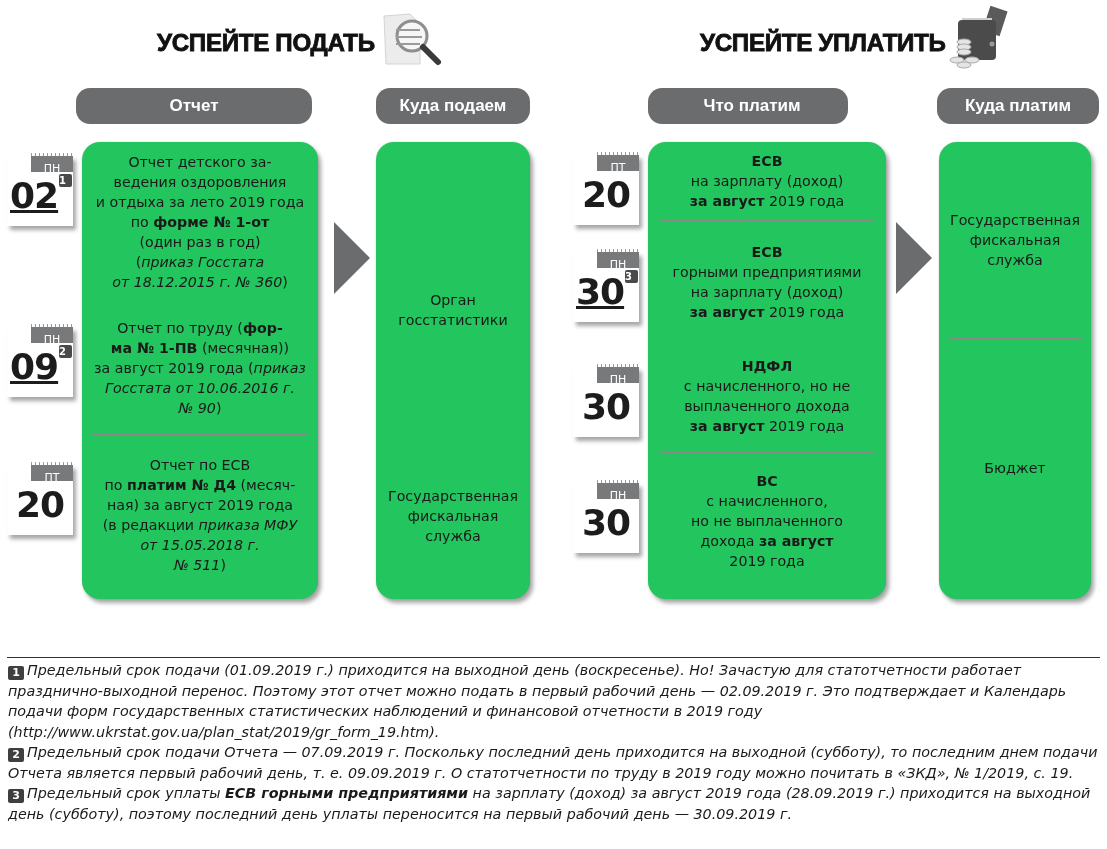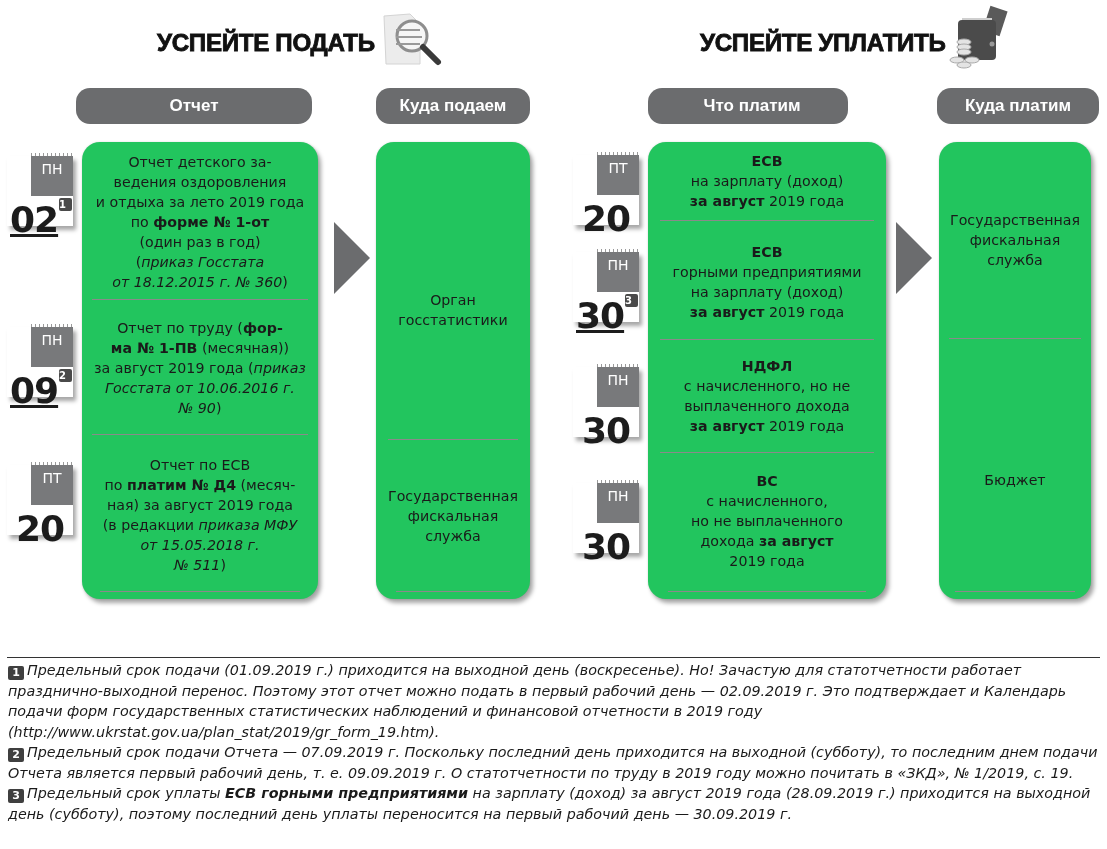--- a/index.html
+++ b/index.html
@@ -33,21 +33,21 @@
   .sep { position: absolute; height: 1px; background: #8a8a8a; }
 
   .arrow { position: absolute; width: 0; height: 0; border-top: 36px solid transparent; border-bottom: 36px solid transparent; border-left: 36px solid #6b6c6e; }
 
   .cal {
     position: absolute; width: 66px; height: 70px;
     box-shadow: 3px 4px 4px rgba(0,0,0,0.35);
     background: #fff;
   }
   .cal-top {
-    height: 40px; background: #78797b; color: #fff; font-size: 14px; text-align: center;
+    height: 16px; background: #78797b; color: #fff; font-size: 11px; text-align: center;
     line-height: 26px; position: relative; margin-left: 24px;
   }
   .cal-top::before {
     content: ""; position: absolute; left: 0; right: 0; top: -3px; height: 3px;
     background: repeating-linear-gradient(90deg, #9a9a9a 0 1px, transparent 1px 4px);
   }
   .cal-num {
     height: 46px; font-size: 36px; font-weight: bold; text-align: center; line-height: 48px;
     color: #1c1c1c; letter-spacing: -1px; position: relative;
   }
@@ -177,21 +177,21 @@
   <div class="cal-num">30</div>
 </div>
 
 <div class="arrow" style="left:896px; top:222px;"></div>
 
 <div class="card" style="left:939px; top:142px; width:152px; height:457px;">
   <div class="cell" style="top:20px; height:155px;">
       <div>Государственная<br>фискальная<br>служба</div>
     </div>
   <div class="sep" style="left:10px; right:10px; top:196px;"></div>
-  <div class="cell" style="top:212px; height:252px;">
+  <div class="cell" style="top:200px; height:252px;">
       <div>Бюджет</div>
     </div>
   <div class="sep" style="left:16px; right:16px; top:449px;"></div>
 </div>
 
 <div class="rule"></div>
 <div class="notes">
   <div><span class="note-num">1</span><span>Предельный срок подачи (01.09.2019 г.) приходится на выходной день (воскресенье). Но! Зачастую для статотчетности работает празднично-выходной перенос. Поэтому этот отчет можно подать в первый рабочий день — 02.09.2019 г. Это подтверждает и Календарь подачи форм государственных статистических наблюдений и финансовой отчетности в 2019 году (http://www.ukrstat.gov.ua/plan_stat/2019/gr_form_19.htm).</span></div>
   <div><span class="note-num">2</span><span>Предельный срок подачи Отчета — 07.09.2019 г. Поскольку последний день приходится на выходной (субботу), то последним днем подачи Отчета является первый рабочий день, т. е. 09.09.2019 г. О статотчетности по труду в 2019 году можно почитать в «ЗКД», № 1/2019, с. 19.</span></div>
   <div><span class="note-num">3</span><span>Предельный срок уплаты <b>ЕСВ горными предприятиями</b> на зарплату (доход) за август 2019 года (28.09.2019 г.) приходится на выходной день (субботу), поэтому последний день уплаты переносится на первый рабочий день — 30.09.2019 г.</span></div>

